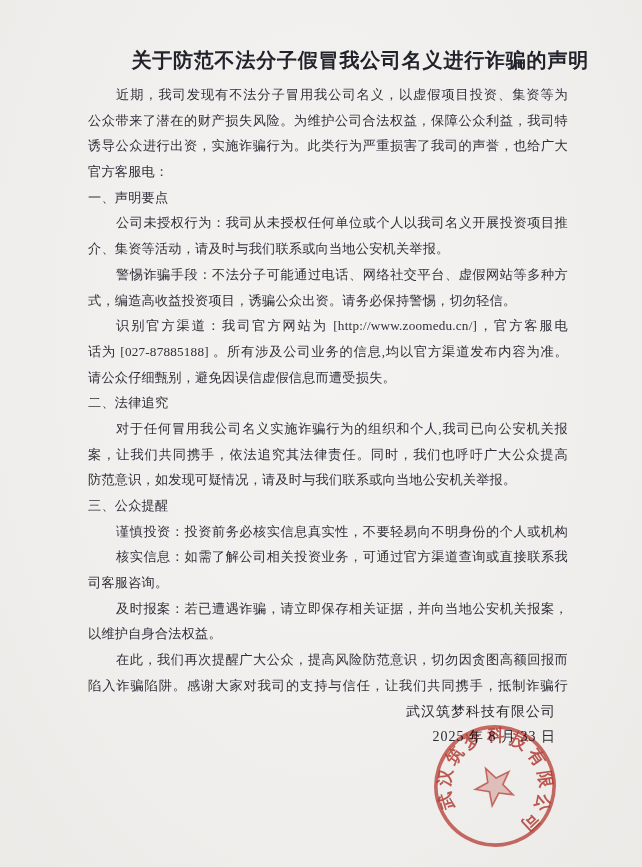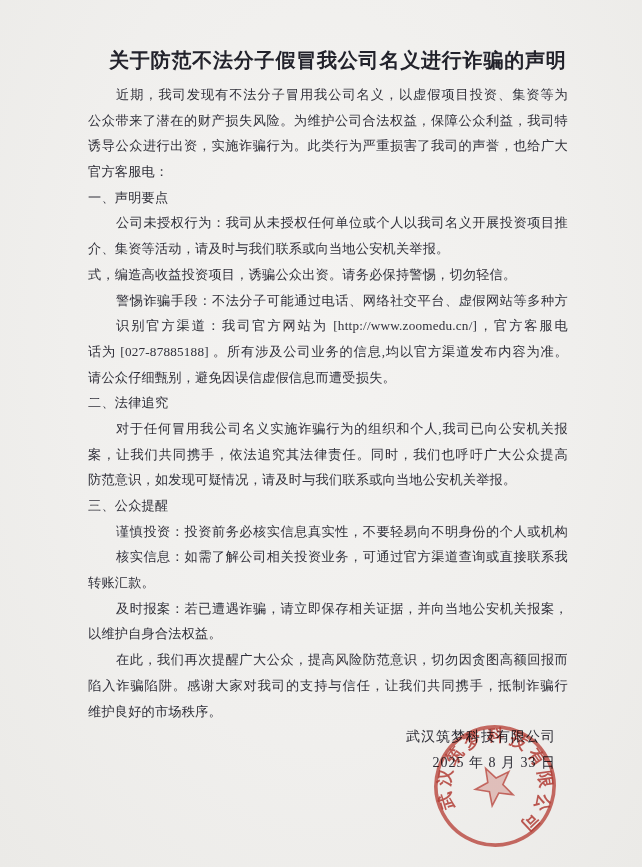--- a/index.html
+++ b/index.html
@@ -18,21 +18,21 @@
   .content {
     position:absolute;
     left:88px; top:46px;
     width:480px;
   }
   .title {
     font-size:20px;
     font-weight:bold;
     color:#22222b;
     letter-spacing:0.8px;
-    text-align:left;
+    text-align:right;
     line-height:28px;
     position:relative;
     left:21px;
     margin-bottom:8px;
   }
   .line {
     font-size:13.2px;
     line-height:25.7px;
     height:25.7px;
     overflow:hidden;
@@ -72,38 +72,37 @@
   <div class="content">
     <div class="title">关于防范不法分子假冒我公司名义进行诈骗的声明</div>
     <div>
         <div class="line indent full">近期，我司发现有不法分子冒用我公司名义，以虚假项目投资、集资等为由，</div>
         <div class="line full">公众带来了潜在的财产损失风险。为维护公司合法权益，保障公众利益，我司特</div>
         <div class="line full">诱导公众进行出资，实施诈骗行为。此类行为严重损害了我司的声誉，也给广大</div>
         <div class="line">官方客服电：</div>
         <div class="line">一、声明要点</div>
         <div class="line indent full">公司未授权行为：我司从未授权任何单位或个人以我司名义开展投资项目推</div>
         <div class="line">介、集资等活动，请及时与我们联系或向当地公安机关举报。</div>
+        <div class="line indent full">警惕诈骗手段：不法分子可能通过电话、网络社交平台、虚假网站等多种方</div>
         <div class="line">式，编造高收益投资项目，诱骗公众出资。请务必保持警惕，切勿轻信。</div>
-        <div class="line indent full">警惕诈骗手段：不法分子可能通过电话、网络社交平台、虚假网站等多种方</div>
         <div class="line indent full">识别官方渠道：我司官方网站为 [http://www.zoomedu.cn/]，官方客服电</div>
         <div class="line full">话为 [027-87885188] 。所有涉及公司业务的信息,均以官方渠道发布内容为准。</div>
         <div class="line">请公众仔细甄别，避免因误信虚假信息而遭受损失。</div>
         <div class="line">二、法律追究</div>
         <div class="line indent full">对于任何冒用我公司名义实施诈骗行为的组织和个人,我司已向公安机关报</div>
         <div class="line full">案，让我们共同携手，依法追究其法律责任。同时，我们也呼吁广大公众提高</div>
         <div class="line">防范意识，如发现可疑情况，请及时与我们联系或向当地公安机关举报。</div>
         <div class="line">三、公众提醒</div>
         <div class="line indent full">谨慎投资：投资前务必核实信息真实性，不要轻易向不明身份的个人或机构</div>
         <div class="line indent full">核实信息：如需了解公司相关投资业务，可通过官方渠道查询或直接联系我</div>
-        <div class="line">转账汇款。</div>
+        <div class="line">司客服咨询。</div>
         <div class="line indent full">及时报案：若已遭遇诈骗，请立即保存相关证据，并向当地公安机关报案，</div>
         <div class="line">以维护自身合法权益。</div>
         <div class="line indent full">在此，我们再次提醒广大公众，提高风险防范意识，切勿因贪图高额回报而</div>
         <div class="line full">陷入诈骗陷阱。感谢大家对我司的支持与信任，让我们共同携手，抵制诈骗行为，</div>
-        <div class="line">维护良好的市场秩序。</div>
       </div>
     <div class="sign-block">
       <div class="sign-line">武汉筑梦科技有限公司</div>
       <div class="sign-line">2025 年 8 月 33 日</div>
     </div>
   </div>
 
   <svg class="seal" viewBox="0 0 152 152" xmlns="http://www.w3.org/2000/svg">
     <g transform="rotate(-28 76 76)">
       <circle cx="76" cy="76" r="59" fill="none" stroke="#bf362c" stroke-width="3.6" stroke-opacity="0.78"></circle>

